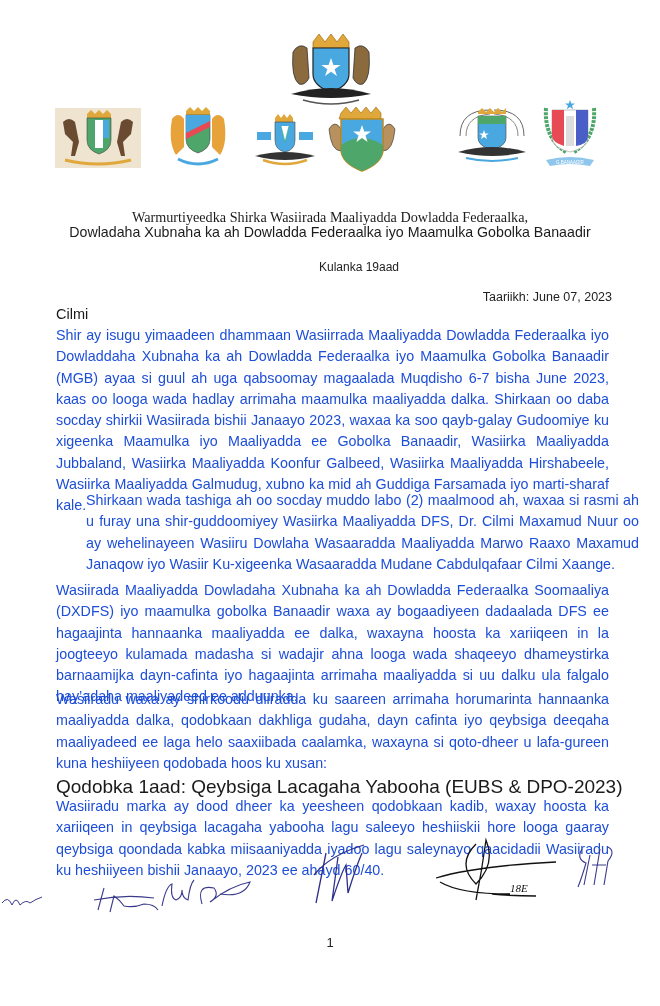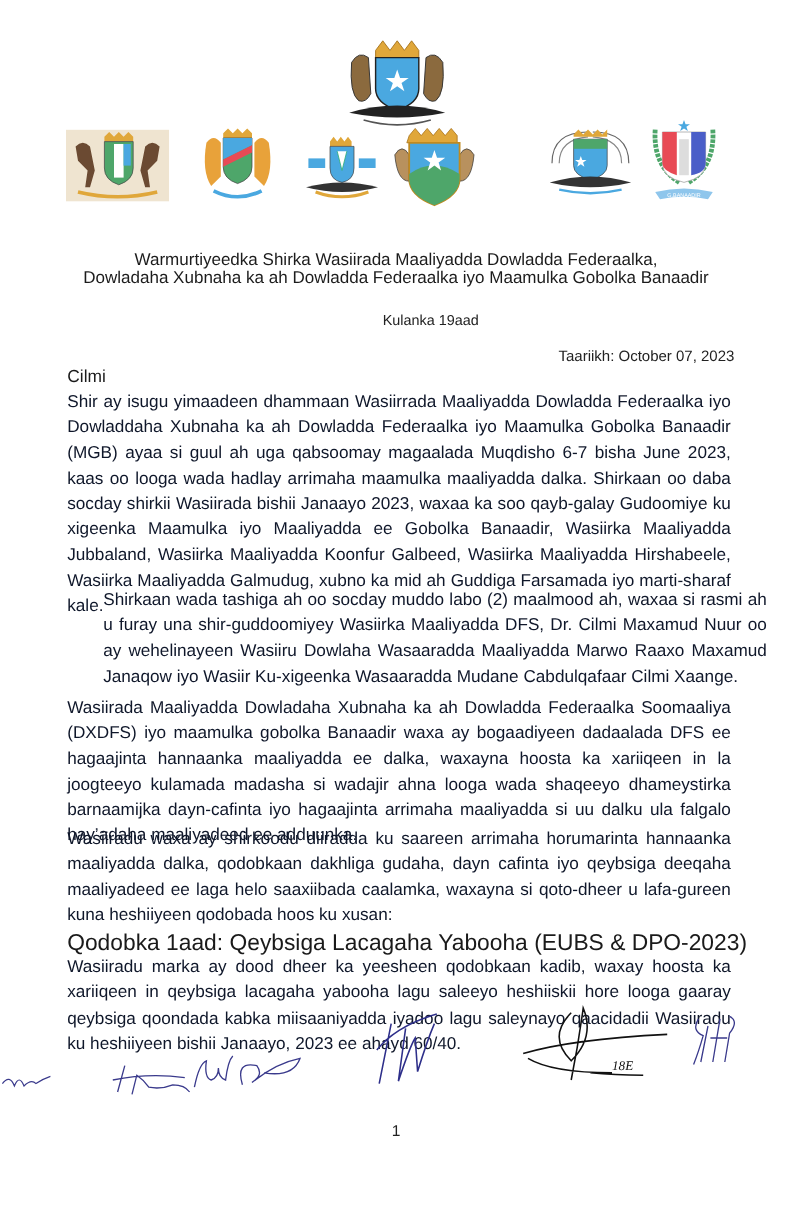--- a/index.html
+++ b/index.html
@@ -3,21 +3,21 @@
 <meta charset="utf-8">
 <style>
   html, body { margin: 0; padding: 0; background: #ffffff; }
   body { width: 660px; height: 1006px; position: relative; overflow: hidden;
          font-family: "Liberation Sans", "DejaVu Sans", sans-serif; color: #1e1e1e; }
   .emblem { position: absolute; }
   .title { position: absolute; left: 0; width: 660px; text-align: center; font-size: 14.2px; line-height: 19px; color: #1c1c1c; }
   .meeting { position: absolute; left: 0; width: 660px; text-align: center; font-size: 12px; top: 260px; color:#222;padding-left:29px; }
   .date { position: absolute; right: 48px; top: 290px; font-size: 12.5px; color:#222; }
   .heading { position: absolute; left: 56px; font-size: 14.5px; color: #1a1a1a; }
-  .para { position: absolute; left: 56px; width: 553px; font-size: 14.3px; line-height: 21.3px; text-align: justify; color:#0f172a; }
+  .para { position: absolute; left: 56px; width: 553px; font-size: 14.3px; line-height: 21.3px; text-align: justify; color:#1d4ed8; }
   .pageno { position: absolute; left: 0; width: 660px; text-align: center; top: 935px; font-size: 13px; color:#222; }
   svg.sig { position: absolute; overflow: visible; }
 </style>
 </head>
 <body>
 
 <svg class="emblem" style="left:283px;top:30px;" width="96" height="80" viewBox="0 0 96 80">
   <g fill="#8b6a3e" stroke="#333" stroke-width="0.8">
     <path d="M10 22 q6-10 14-4 l2 30 q-4 8-10 6 q-8-6-6-32z"></path>
     <path d="M86 22 q-6-10-14-4 l-2 30 q4 8 10 6 q8-6 6-32z"></path>
@@ -87,24 +87,24 @@
   <path d="M54 8 q2 30 -20 44" fill="none" stroke="#4ea66a" stroke-width="4" stroke-dasharray="3 1"></path>
   <polygon points="30,0 31.3,3.5 35,3.5 32,5.7 33.2,9.2 30,7 26.8,9.2 28,5.7 25,3.5 28.7,3.5" fill="#4aa8e0"></polygon>
   <path d="M12 10 h36 v26 q0 12 -18 16 q-18 -4 -18 -16z" fill="#fff" stroke="#999" stroke-width="0.6"></path>
   <path d="M12 10 h12 v36 q-12 -4 -12 -10z" fill="#e84a55"></path>
   <path d="M36 10 h12 v26 q0 8 -12 10z" fill="#4a5ec8"></path>
   <rect x="26" y="16" width="8" height="30" fill="#ddd"></rect>
   <path d="M6 60 q24 -6 48 0 l-4 6 q-20 -4 -40 0z" fill="#8fc6ec"></path>
   <text x="30" y="64" text-anchor="middle" font-size="4.5" fill="#fff" font-family="Liberation Sans, sans-serif">G.BANAADIR</text>
 </svg>
 
-<div class="title" style="top:208px;">Warmurtiyeedka Shirka Wasiirada Maaliyadda Dowladda Federaalka,</div>
+<div class="title" style="top:208px;font-family:Liberation Serif, serif;">Warmurtiyeedka Shirka Wasiirada Maaliyadda Dowladda Federaalka,</div>
 <div class="title" style="top:223px;">Dowladaha Xubnaha ka ah Dowladda Federaalka iyo Maamulka Gobolka Banaadir</div>
 <div class="meeting">Kulanka 19aad</div>
-<div class="date">Taariikh: October 07, 2023</div>
+<div class="date">Taariikh: June 07, 2023</div>
 
 <div class="heading" style="top:306px;">Cilmi</div>
 <div class="para" style="top:325px;">Shir ay isugu yimaadeen dhammaan Wasiirrada Maaliyadda Dowladda Federaalka iyo Dowladdaha Xubnaha ka ah Dowladda Federaalka iyo Maamulka Gobolka Banaadir (MGB) ayaa si guul ah uga qabsoomay magaalada Muqdisho 6-7 bisha June 2023, kaas oo looga wada hadlay arrimaha maamulka maaliyadda dalka.  Shirkaan oo daba socday shirkii Wasiirada bishii Janaayo 2023, waxaa ka soo qayb-galay Gudoomiye ku xigeenka Maamulka iyo Maaliyadda ee Gobolka Banaadir, Wasiirka Maaliyadda Jubbaland, Wasiirka Maaliyadda Koonfur Galbeed, Wasiirka Maaliyadda Hirshabeele, Wasiirka Maaliyadda Galmudug, xubno ka mid ah Guddiga Farsamada iyo marti-sharaf kale.</div>
 <div class="para" style="top:490px;margin-left:30px;">Shirkaan wada tashiga ah oo socday muddo labo (2) maalmood ah, waxaa si rasmi ah u furay una shir-guddoomiyey Wasiirka Maaliyadda DFS, Dr. Cilmi Maxamud Nuur oo ay wehelinayeen Wasiiru Dowlaha Wasaaradda Maaliyadda Marwo Raaxo Maxamud Janaqow iyo Wasiir Ku-xigeenka Wasaaradda Mudane Cabdulqafaar Cilmi Xaange.</div>
 <div class="para" style="top:580px;">Wasiirada Maaliyadda Dowladaha Xubnaha ka ah Dowladda Federaalka Soomaaliya (DXDFS) iyo maamulka gobolka Banaadir waxa ay bogaadiyeen dadaalada DFS ee hagaajinta hannaanka maaliyadda ee dalka, waxayna hoosta ka xariiqeen in la joogteeyo kulamada madasha si wadajir ahna looga wada shaqeeyo dhameystirka barnaamijka dayn-cafinta iyo hagaajinta arrimaha maaliyadda si uu dalku ula falgalo hay’adaha maaliyadeed ee adduunka.</div>
 <div class="para" style="top:689px;">Wasiiradu waxa ay shirkoodu diiradda ku saareen arrimaha horumarinta hannaanka maaliyadda dalka, qodobkaan dakhliga gudaha, dayn cafinta iyo qeybsiga deeqaha maaliyadeed ee laga helo saaxiibada caalamka, waxayna si qoto-dheer u lafa-gureen kuna heshiiyeen qodobada hoos ku xusan:</div>
 <div class="heading" style="top:776px;font-size:19px;">Qodobka 1aad: Qeybsiga Lacagaha Yabooha (EUBS &amp; DPO-2023)</div>
 <div class="para" style="top:796px;">Wasiiradu marka ay dood dheer ka yeesheen qodobkaan kadib, waxay hoosta ka xariiqeen in qeybsiga lacagaha yabooha lagu saleeyo heshiiskii hore looga gaaray qeybsiga qoondada kabka miisaaniyadda iyadoo lagu saleynayo qaacidadii Wasiiradu ku heshiiyeen bishii Janaayo, 2023 ee ahayd  60/40.</div>
 
 <svg class="sig" style="left:0;top:885px;" width="50" height="30">

